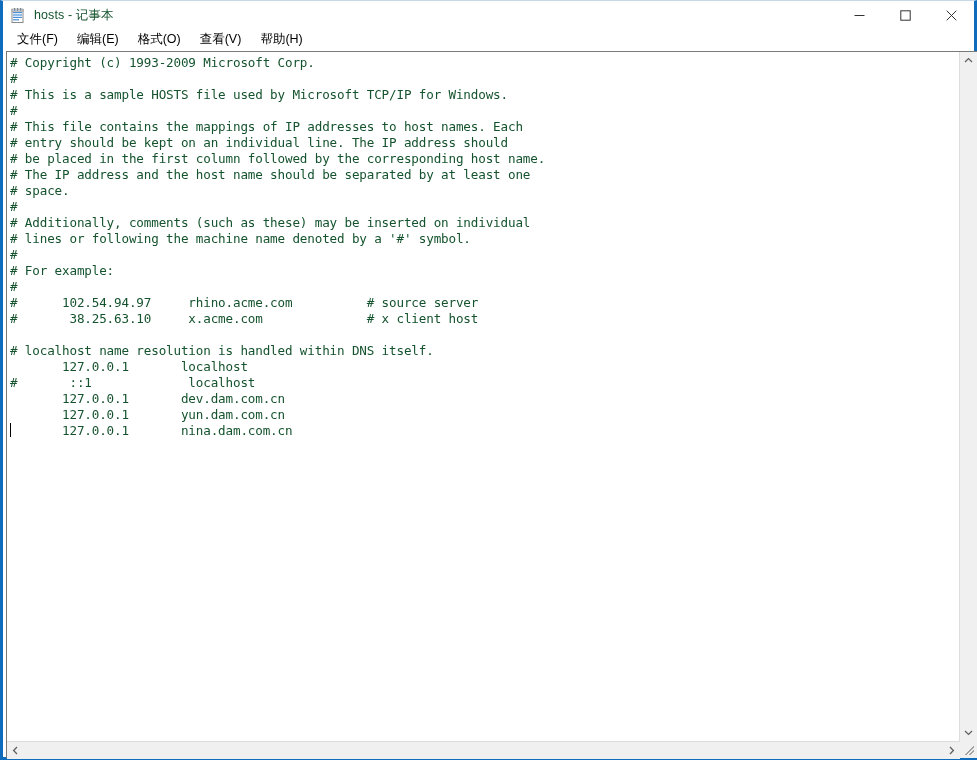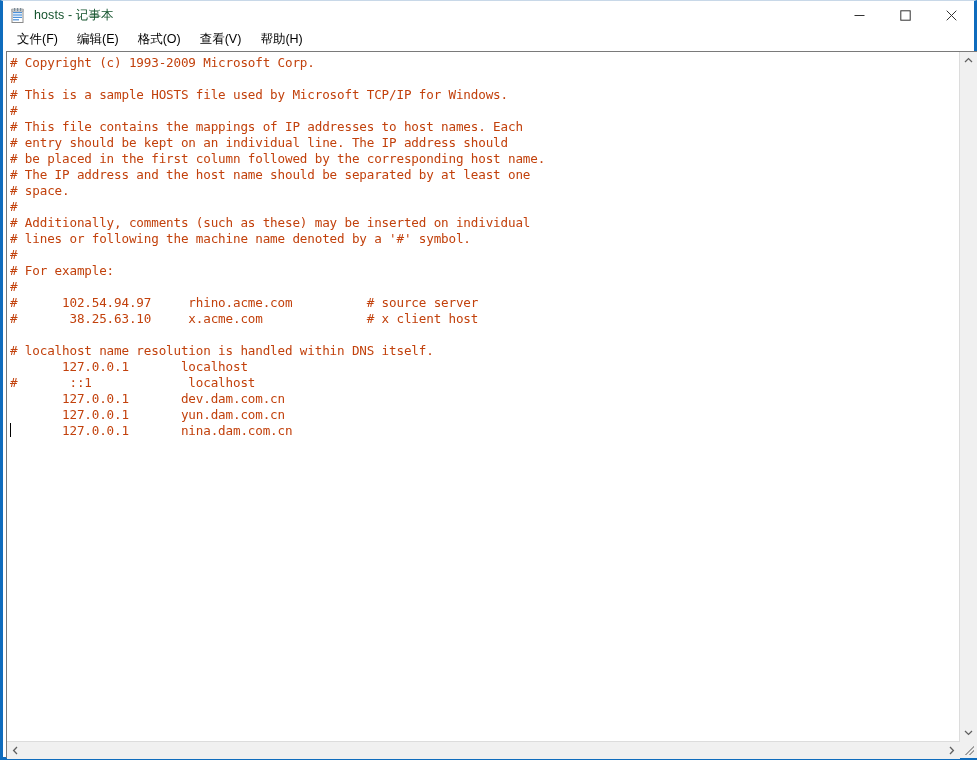--- a/index.html
+++ b/index.html
@@ -112,21 +112,21 @@
     background: #ffffff;
     overflow: hidden;
     position: relative;
     padding: 3px 0 0 3px;
     box-sizing: border-box;
   }
   #text-content {
     font-family: "DejaVu Sans Mono", "Liberation Mono", monospace;
     font-size: 12.6px;
     line-height: 16px;
-    color: #c2410c;
+    color: #14532d;
     white-space: pre;
     letter-spacing: -0.15px;
     margin: 0;
   }
   #caret {
     display: inline-block;
     width: 1px;
     height: 14px;
     background: #000000;
     vertical-align: -2px;

